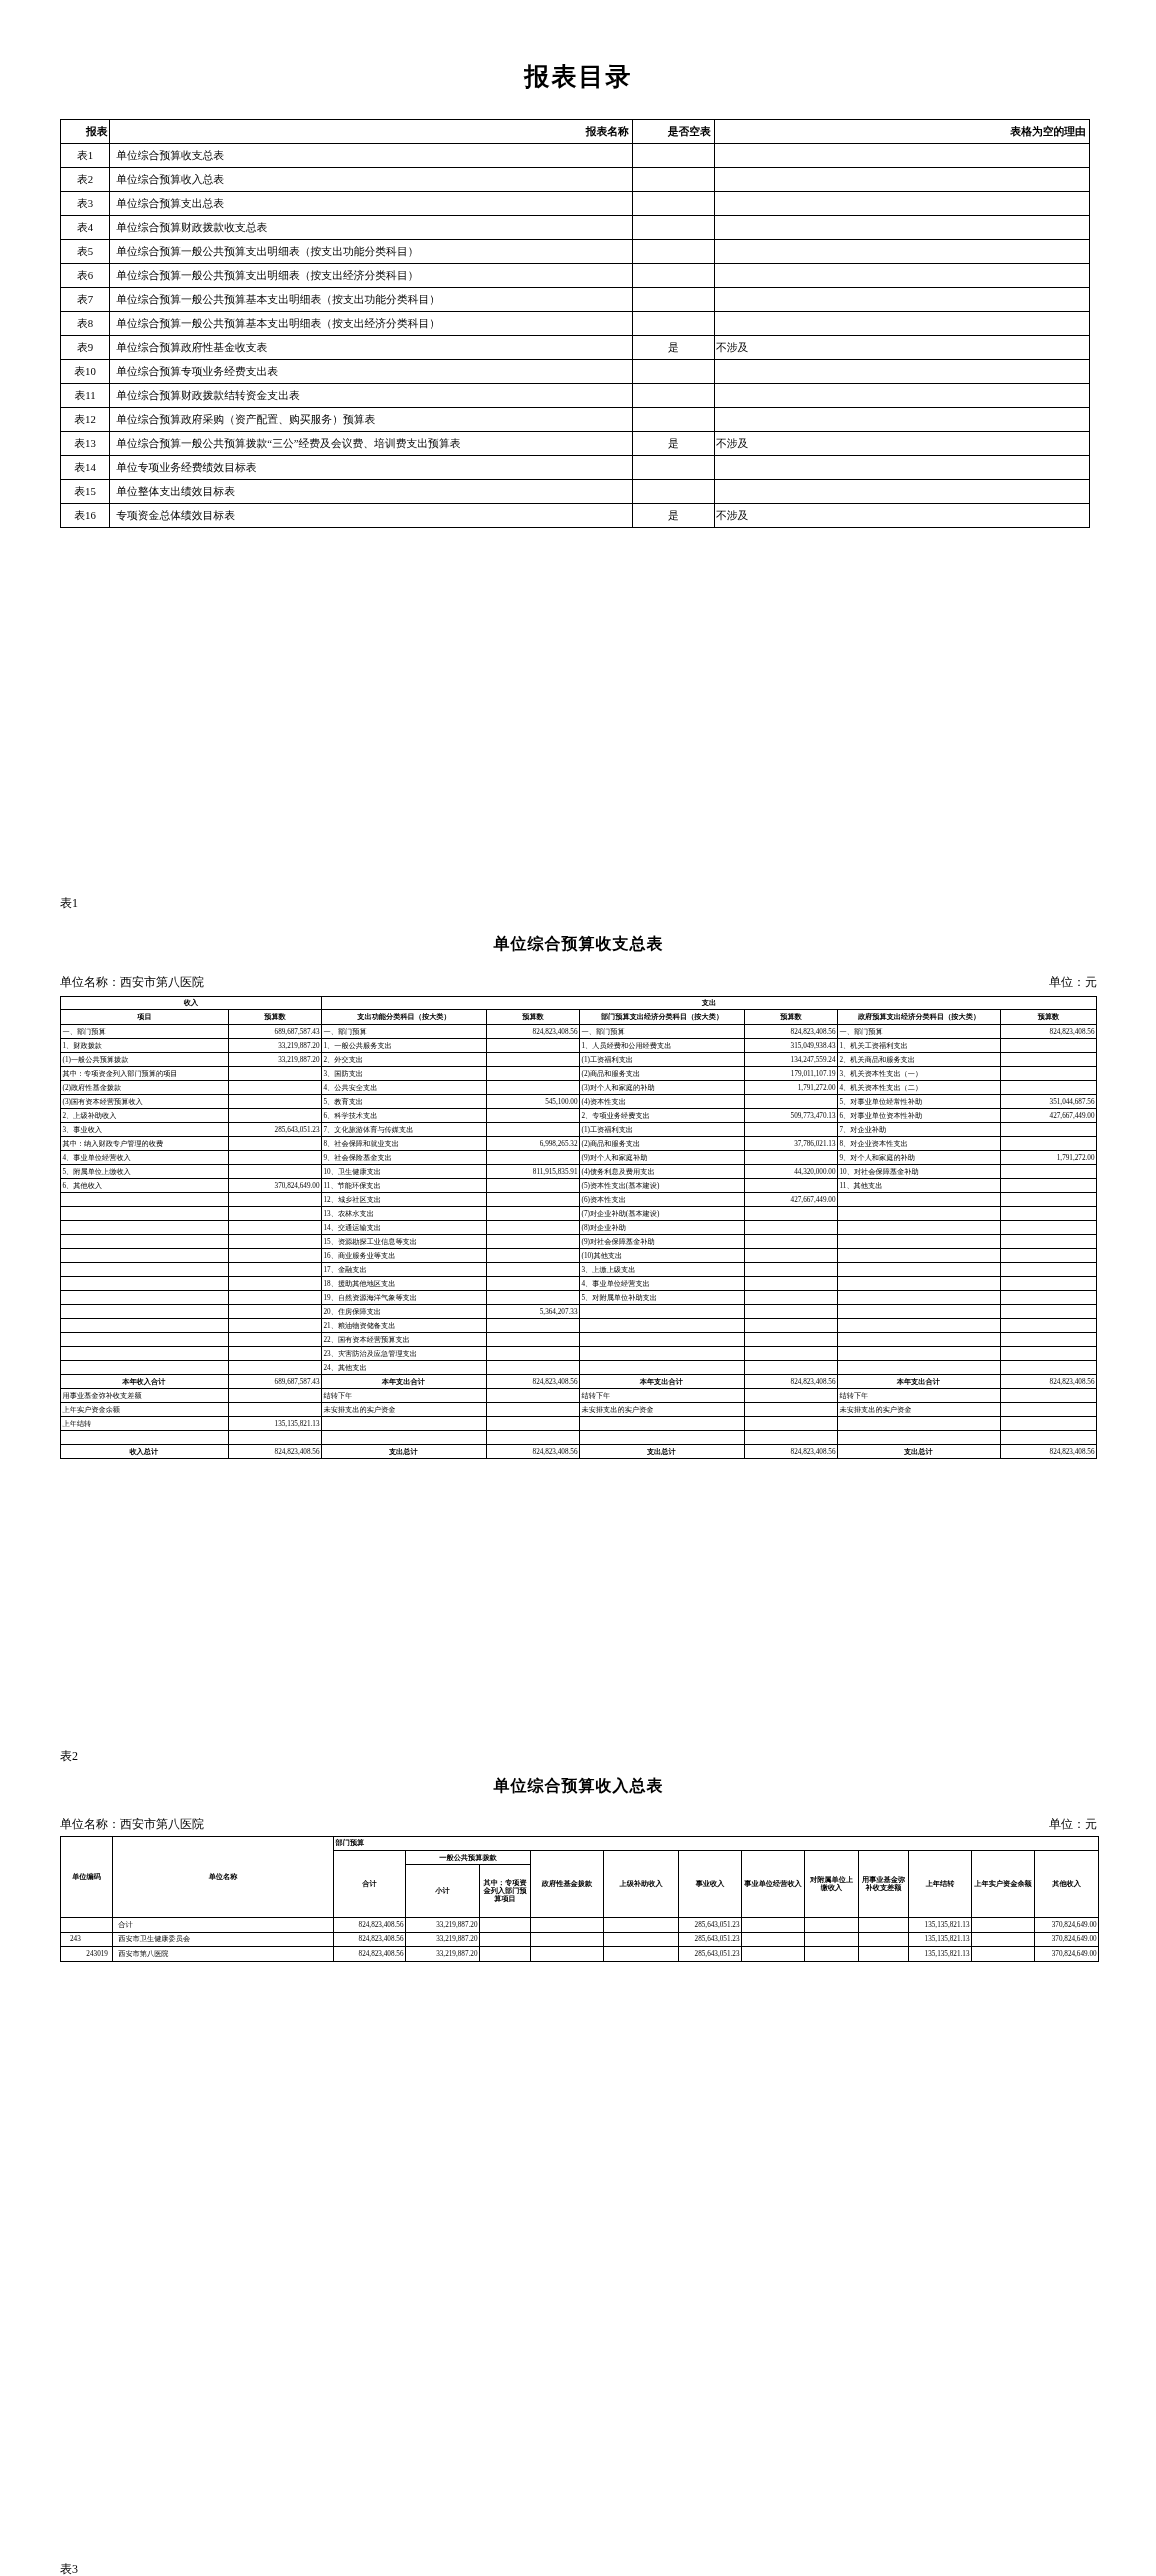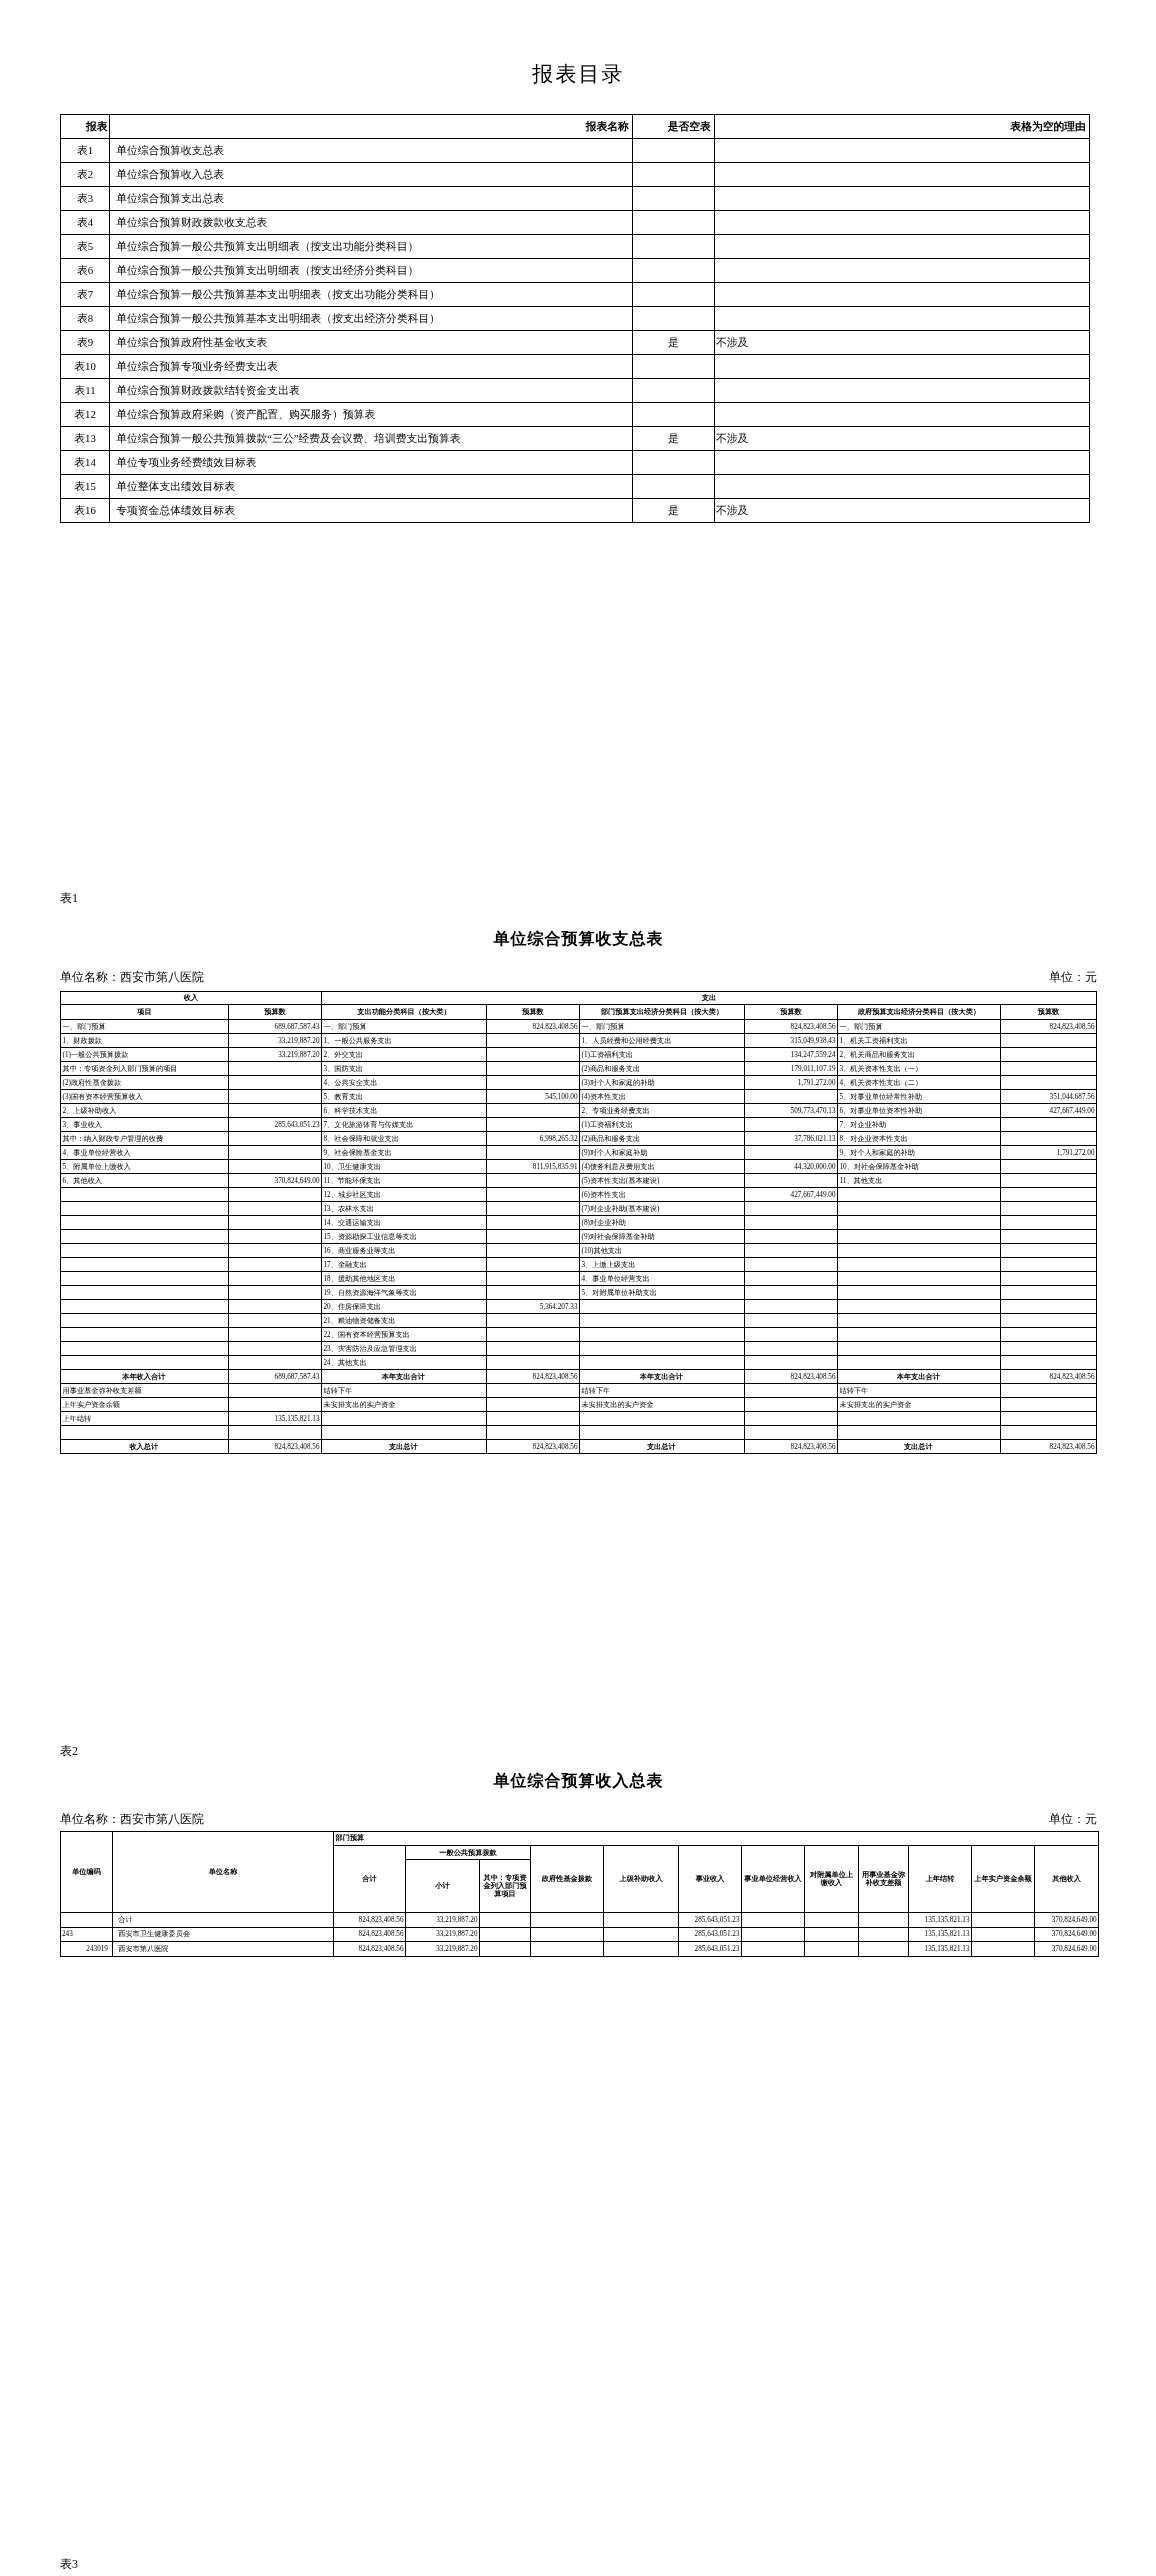--- a/index.html
+++ b/index.html
@@ -3,21 +3,21 @@
 <meta charset="utf-8">
 <style>
   html,body{margin:0;padding:0;}
   body{
     width:1157px;height:3270px;background:#ffffff;color:#000;
     font-family:"Liberation Serif","DejaVu Serif",serif;
     -webkit-font-smoothing:antialiased;overflow:hidden;
   }
   .content{width:1037px;margin:0 auto;padding:0;}
   
-  .toc-title{padding-top:60px;text-align:center;font-size:21px;font-weight:normal;letter-spacing:2.1px;}
+  .toc-title{padding-top:60px;text-align:center;font-size:25px;font-weight:bold;letter-spacing:2.1px;}
   .tbl-label{font-size:12px;text-align:left;}
   .tbl-title{text-align:center;font-size:16px;font-weight:bold;letter-spacing:1px;}
   .meta{display:flex;justify-content:space-between;font-size:12px;line-height:14.4px;}
   
   table{border-collapse:collapse;table-layout:fixed;}
   .toc-table{width:1030px;margin-top:26px;}
   .toc-table th,.toc-table td{
     border:0.5px solid #000;border-top:1.5px solid #000;border-bottom:1.5px solid #000;
     font-size:10.8px;padding:0 3.1px;overflow:hidden;white-space:nowrap;
   }
@@ -43,21 +43,21 @@
   .ind0{padding-left:3.1px;}
   .ind1{padding-left:13.4px;}
   .ind2{padding-left:24px;}
   .ind3{padding-left:34px;}
   .num{text-align:right;padding-right:2.6px;white-space:nowrap;}
   td.total{text-align:center;font-weight:bold;padding-left:0;}
   
   .ts thead tr.grp th{height:13.4px;border-bottom-width:0.5px;}
   .ts thead tr.mid th{height:52px;font-weight:bold;}
   .ts tbody td{height:13.4px;white-space:nowrap;}
-  .ts td.code-l{text-align:left;padding-left:1px;}
+  .ts td.code-l{text-align:left;padding-left:9px;}
   .ts td.code-r{text-align:right;padding-right:4.1px;}
   .ts td.uname{text-align:left;padding-left:5.2px;}
   
   #sec-toc{}
   #sec1 .tbl-label{margin-top:367px;}
   #sec1 .tbl-title{margin-top:21.6px;}
   #sec1 .meta{margin-top:20.6px;}
   #sec1 .btable{margin-top:6.2px;}
   #sec2 .tbl-label{margin-top:289px;}
   #sec2 .tbl-title{margin-top:11.3px;}

